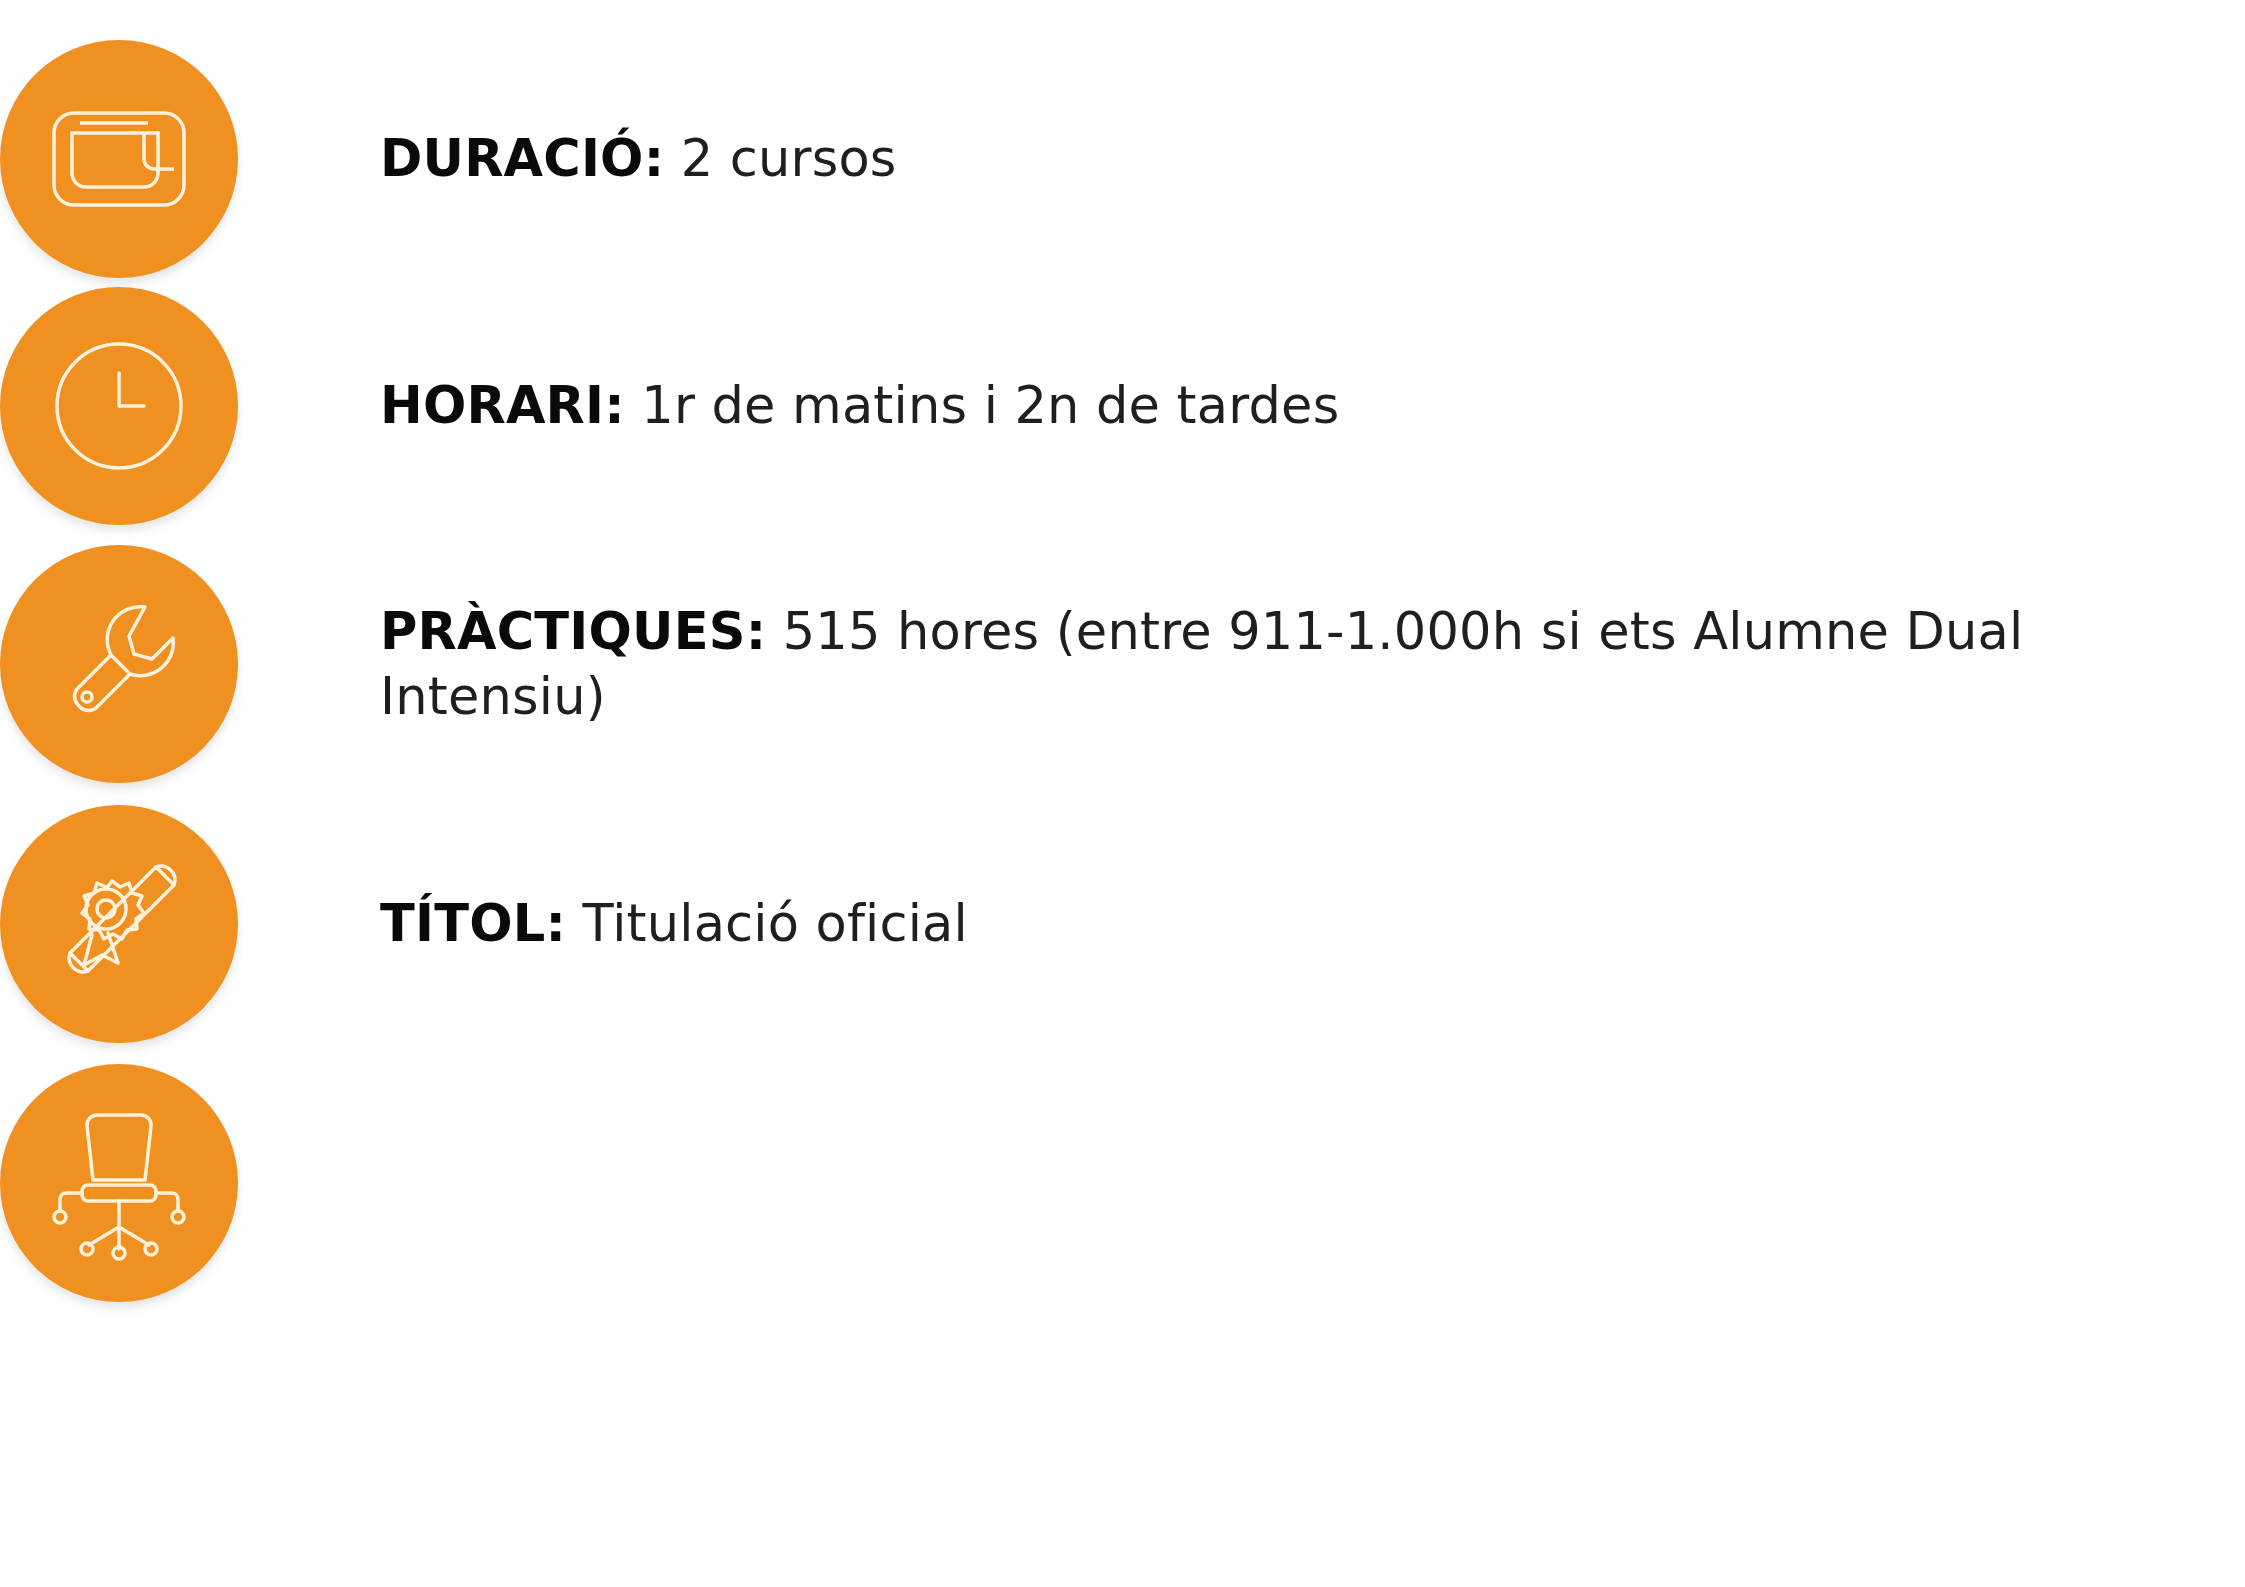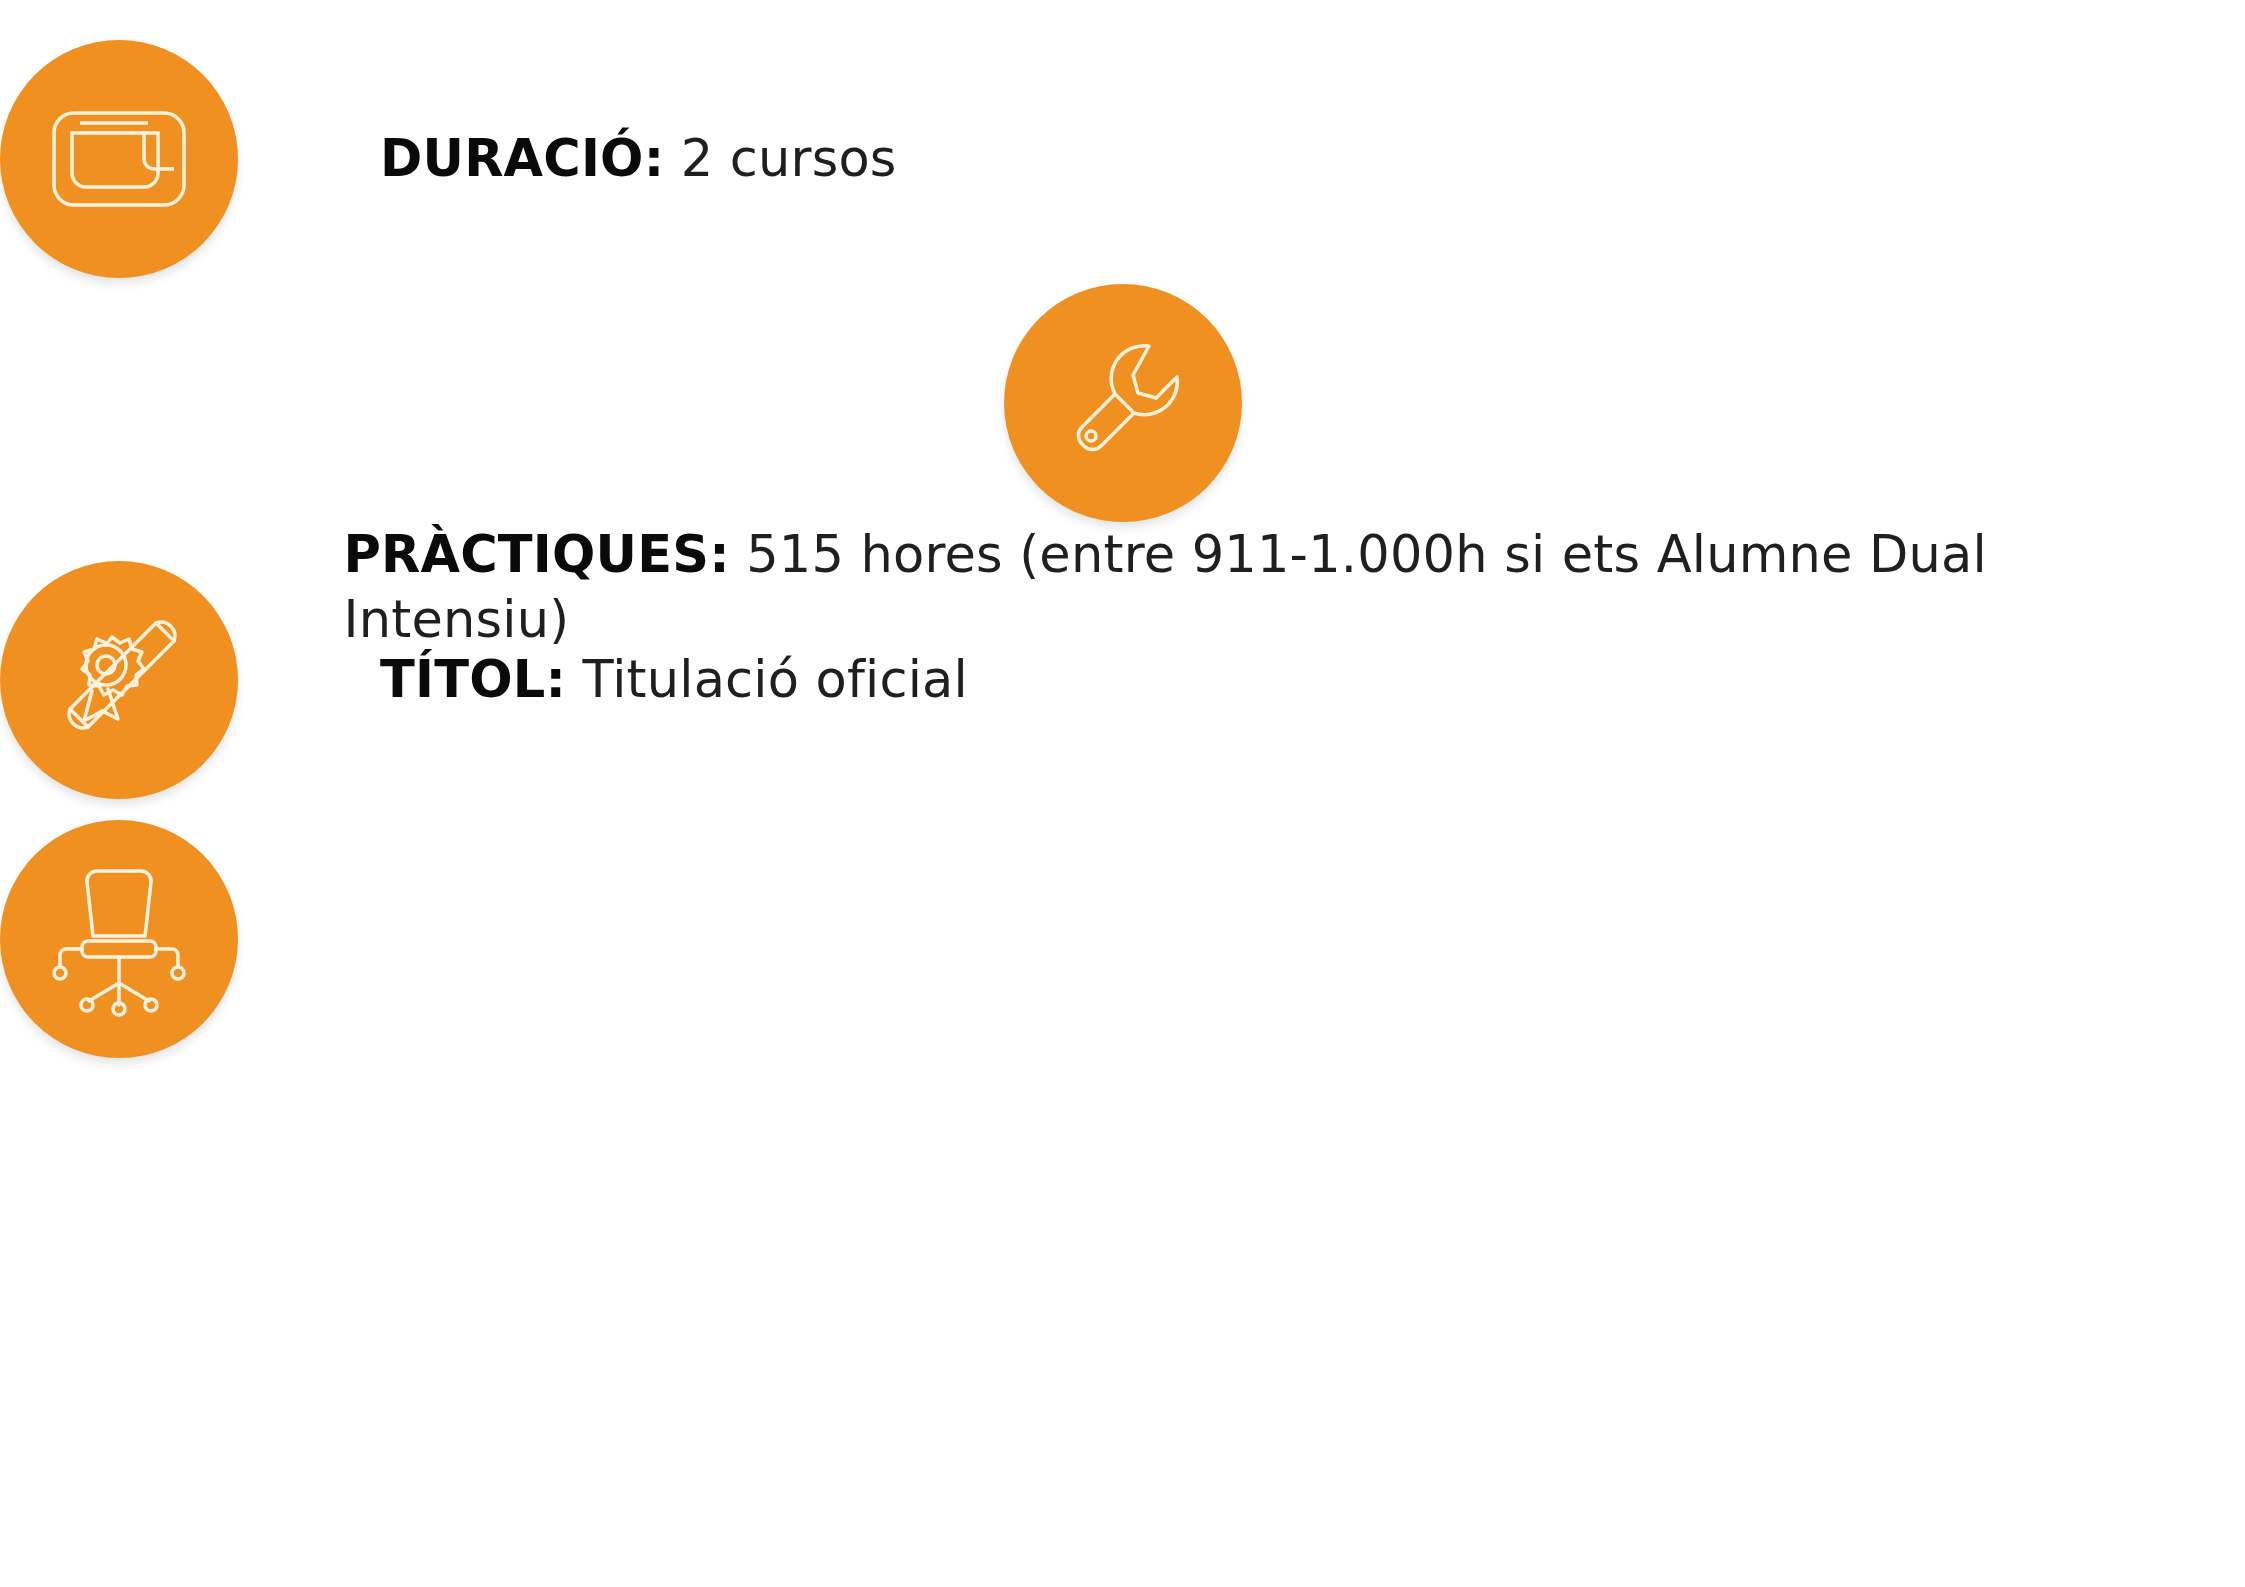--- a/index.html
+++ b/index.html
@@ -58,21 +58,21 @@
     color: #0a0a0a;
   }
   .row-value {
     font-weight: normal;
     color: #1f1f1f;
   }
 
   
   .row-duracio   { height: 250px; }
   .row-horari    { height: 244px; }
-  .row-practiques{ height: 272px; flex-direction: column; }
+  .row-practiques{ height: 272px; }
   .row-titol     { height: 248px; }
   .row-modalitat { height: 270px; }
 
   .row-practiques .row-text { max-width: 1700px; }
 </style>
 </head>
 <body>
 
 <div class="info-list">
 
@@ -83,20 +83,31 @@
         <path d="M28 34 h86 v40 a14 14 0 0 1 -14 14 h-58 a14 14 0 0 1 -14 -14 z"></path>
         <path d="M100 34 v26 a10 10 0 0 0 10 10 h20"></path>
         <line x1="36" y1="24" x2="104" y2="24"></line>
       </svg>
     </div>
     <div class="row-text">
       <span class="row-label">DURACIÓ:</span><span class="row-value"> 2 cursos</span>
     </div>
   </div>
 
+  <div class="info-row row-horari">
+    <div class="icon-badge">
+      <svg width="150" height="150" viewBox="0 0 150 150" fill="none" stroke="#FFF2DC" stroke-width="3.5">
+        <circle cx="75" cy="75" r="62"></circle>
+        <polyline points="75,42 75,75 100,75" stroke-linecap="round" stroke-linejoin="round"></polyline>
+      </svg>
+    </div>
+    <div class="row-text">
+      <span class="row-label">HORARI:</span><span class="row-value"> 1r de matins i 2n de tardes</span>
+    </div>
+  </div>
 
   <div class="info-row row-practiques">
     <div class="icon-badge">
       <svg width="150" height="150" viewBox="0 0 150 150" fill="none" stroke="#FFF2DC" stroke-width="3.5" stroke-linejoin="round" stroke-linecap="round">
         <path d="M101 18 a33 33 0 0 0 -34 48 L34 99 a12 12 0 0 0 0 17 l2 2 a12 12 0 0 0 17 0 l33 -33 a33 33 0 0 0 43 -36 l-21 21 -18 -5 -5 -18 z"></path>
         <circle cx="43" cy="108" r="5"></circle>
         <path d="M67 66 l17 17"></path>
       </svg>
     </div>
     <div class="row-text">

